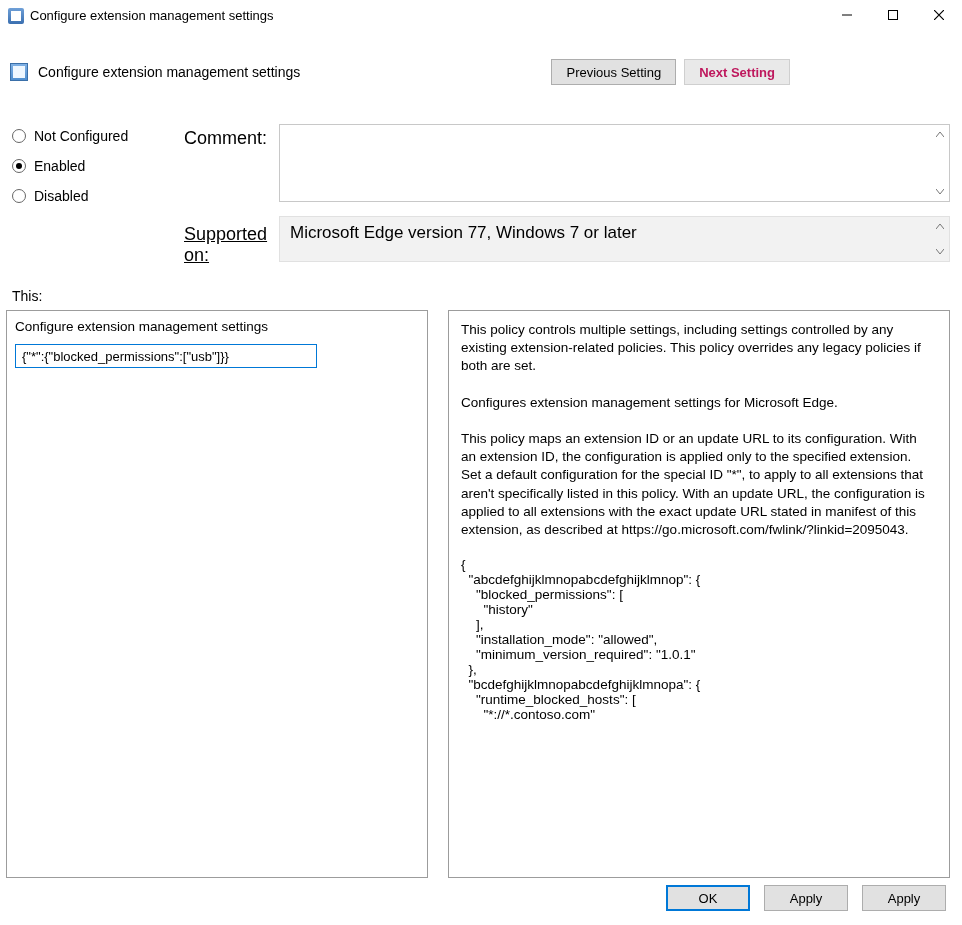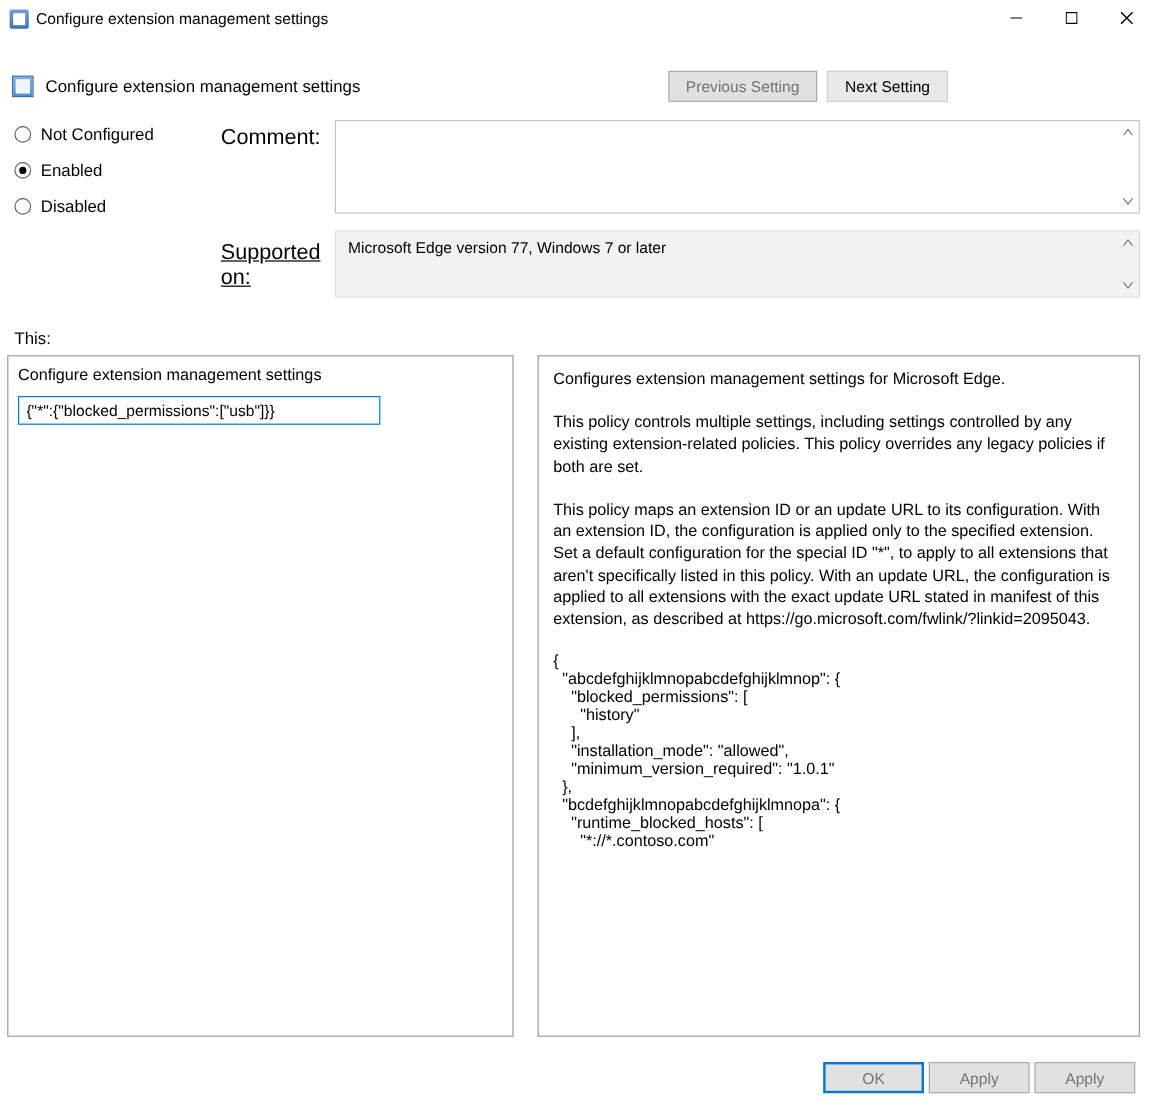--- a/index.html
+++ b/index.html
@@ -57,40 +57,41 @@
   .header-row .hicon::after {
     content:""; position:absolute; left:3px; top:3px; right:3px; bottom:3px;
     background: #eef7ff;
   }
   .policy-name { font-size: 14px; }
   .nav-btns { margin-left: auto; display: flex; gap: 8px; padding-right: 160px; }
   .btn {
     height: 26px; padding: 0 14px;
     background: #e1e1e1;
     border: 1px solid #adadad;
-    font: inherit; color: #737373;
+    font: inherit; color: #000000;
     cursor: default;
   }
   .btn.primary {
     border: 2px solid #0078d7;
     background: #e1e1e1;
     padding: 0 18px;
   }
   .btn:disabled, .btn.disabled {
-    color: #000000;
+    color: #be185d;
     border-color: #cfcfcf;
     background: #e9e9e9;
+    font-weight: bold;
   }
 
   
   .config {
     display: grid;
     grid-template-columns: 172px 95px 1fr;
     column-gap: 0;
-    margin: 8px 12px 0 12px;
+    margin: 32px 12px 0 12px;
   }
   .radio-col { display: flex; flex-direction: column; gap: 14px; padding-top: 4px; }
   .radio-row { display: flex; align-items: center; gap: 8px; font-size: 14px; }
   .radio {
     appearance: none;
     width: 14px; height: 14px;
     border: 1px solid #666; border-radius: 50%;
     display: inline-flex; align-items: center; justify-content: center;
     margin: 0;
   }
@@ -103,26 +104,26 @@
   .lbl-col .sup { margin-top: 68px; text-decoration: underline; }
 
   .field-col { display: flex; flex-direction: column; gap: 14px; }
   .comment-box {
     height: 78px;
     border: 1px solid #c8c8c8;
     position: relative;
     background: #fff;
   }
   .supported-box {
-    height: 56px;
+    height: 46px;
     background: #f2f2f2;
     border: 1px solid #e1e1e1;
     position: relative;
     padding: 6px 20px 6px 10px;
-    font-size: 13px;
+    font-size: 17px;
   }
   .spinbtn {
     position: absolute; right: 4px;
     width: 10px; height: 10px;
     display: flex; align-items: center; justify-content: center;
     color: #777;
   }
   .spinbtn.up { top: 4px; }
   .spinbtn.dn { bottom: 4px; }
   .spinbtn svg { width: 8px; height: 6px; }
@@ -155,21 +156,21 @@
     padding: 2px 6px;
     font: inherit;
     outline: none;
   }
   .help-block { margin-bottom: 18px; line-height: 1.35; }
   .help-mono { font-family: inherit; white-space: pre; }
 
   
   .bottom-bar {
     position: absolute; bottom: 14px; right: 16px;
-    display: flex; gap: 4px;
+    display: flex; gap: 14px;
   }
   .bottom-bar .btn { min-width: 84px; }
 
 </style>
 </head>
 <body>
 
 <div class="titlebar">
   <div class="icon"></div>
   <div class="title-text">Configure extension management settings</div>
@@ -256,22 +257,22 @@
   <div>This:</div>
 </div>
 
 <div class="panels">
   <div class="panel options">
     <div class="opt-title">Configure extension management settings</div>
     <input class="opt-input" type="text" value="{&quot;*&quot;:{&quot;blocked_permissions&quot;:[&quot;usb&quot;]}}" style="">
   </div>
 
   <div class="panel help">
+    <div class="help-block">This policy controls multiple settings, including settings controlled by any existing extension-related policies. This policy overrides any legacy policies if both are set.</div>
     <div class="help-block">Configures extension management settings for Microsoft Edge.</div>
-    <div class="help-block">This policy controls multiple settings, including settings controlled by any existing extension-related policies. This policy overrides any legacy policies if both are set.</div>
     <div class="help-block">This policy maps an extension ID or an update URL to its configuration. With an extension ID, the configuration is applied only to the specified extension. Set a default configuration for the special ID "*", to apply to all extensions that aren't specifically listed in this policy. With an update URL, the configuration is applied to all extensions with the exact update URL stated in manifest of this extension, as described at https://go.microsoft.com/fwlink/?linkid=2095043.</div>
     <div class="help-mono" id="help-code"><div>{</div><div>  "abcdefghijklmnopabcdefghijklmnop": {</div><div>    "blocked_permissions": [</div><div>      "history"</div><div>    ],</div><div>    "installation_mode": "allowed",</div><div>    "minimum_version_required": "1.0.1"</div><div>  },</div><div>  "bcdefghijklmnopabcdefghijklmnopa": {</div><div>    "runtime_blocked_hosts": [</div><div>      "*://*.contoso.com"</div></div>
 
   </div>
 </div>
 
 <div class="bottom-bar">
   <button class="btn primary">OK</button>
   <button class="btn">Apply</button>
   <button class="btn">Apply</button>

